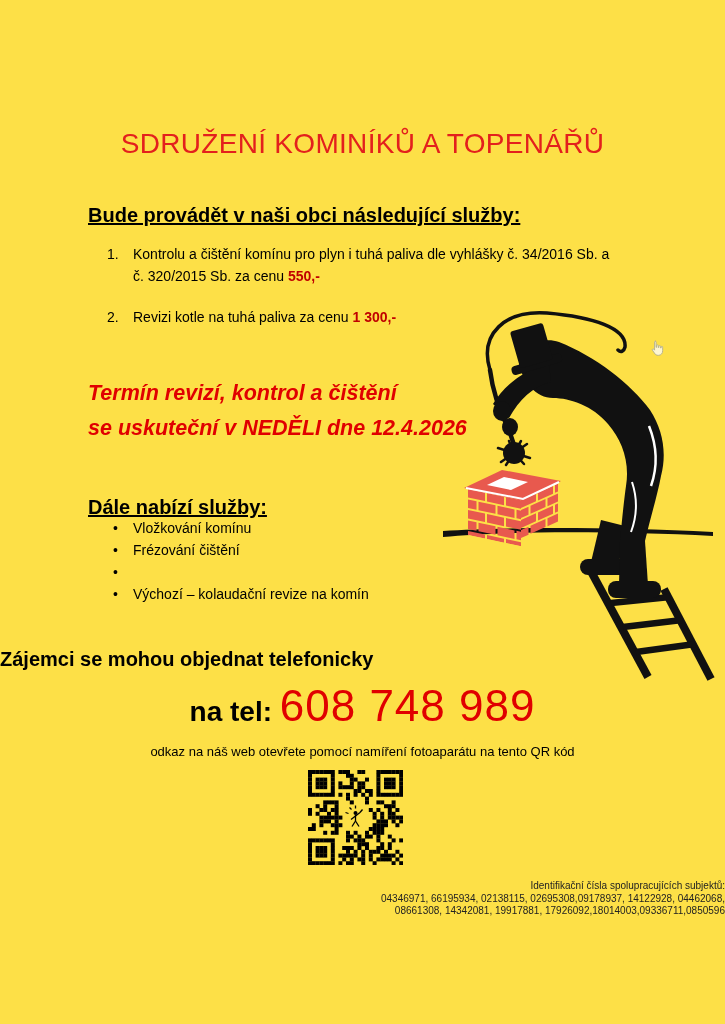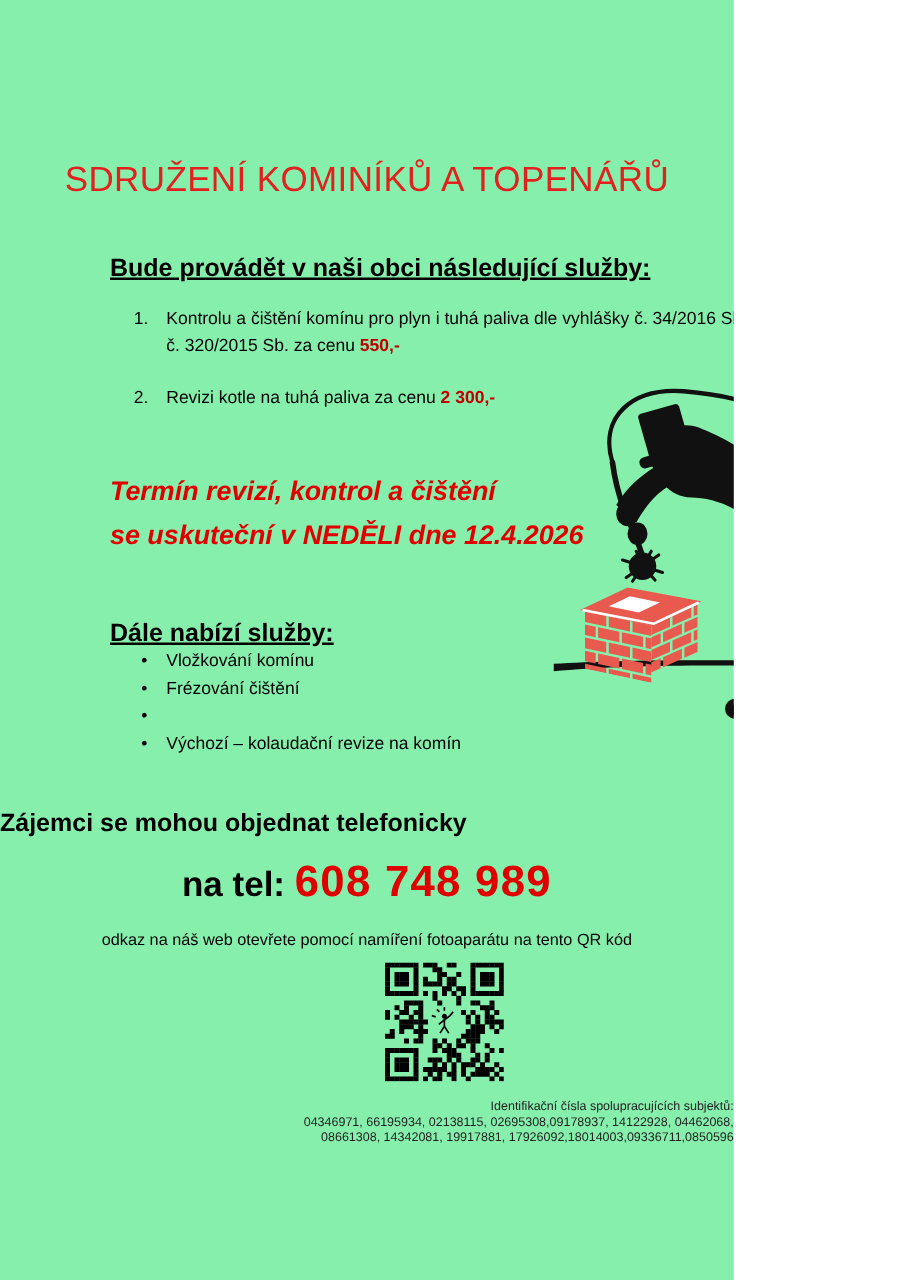--- a/index.html
+++ b/index.html
@@ -1,16 +1,16 @@
 <!DOCTYPE html>
 <html><head>
 <meta charset="utf-8">
 <style>
   html,body{margin:0;padding:0;background:#fff;}
-  .page{position:relative;width:587px;height:1024px;background:#86efac;overflow:hidden;
+  .page{position:relative;width:725px;height:1024px;background:#fde047;overflow:hidden;
         font-family:"Liberation Sans",sans-serif;color:#1a1a1a;}
   .title{position:absolute;top:128px;left:0;right:0;margin:0;text-align:center;
          font-size:28px;font-weight:500;letter-spacing:.3px;color:#e3201d;}
   .sec-header{position:absolute;left:88px;font-size:20px;font-weight:700;
               text-decoration:underline;color:#000;}
   .h-services{top:204px;}
   .h-more{top:496px;}
   .num-item{position:absolute;left:107px;width:512px;display:flex;
             font-size:14px;line-height:22px;color:#000;}
   .item1{top:243px;}
@@ -21,21 +21,21 @@
         font-style:italic;color:#e00000;white-space:nowrap;}
   .appt1{top:381px;text-align:right;}
   .appt2{top:416px;}
   .bullets{position:absolute;left:107px;top:517px;font-size:14px;line-height:22px;color:#000;}
   .bullet-row{display:flex;}
   .bullet-dot{flex:none;width:26px;padding-left:6px;box-sizing:border-box;}
   .order-line{position:absolute;left:0;right:0;top:648px;
               font-size:20px;font-weight:700;color:#000;}
   .phone-row{position:absolute;left:0;right:0;top:683px;text-align:center;line-height:46px;}
   .tel-label{font-size:28px;font-weight:700;color:#000;}
-  .tel-number{font-size:35px;font-weight:700;color:#e00000;letter-spacing:1px;}
+  .tel-number{font-size:44px;font-weight:400;color:#e00000;letter-spacing:1px;}
   .qr-instruction{position:absolute;left:0;right:0;top:744px;text-align:center;
                   font-size:13px;color:#000;}
   .qr{position:absolute;left:308px;top:770px;width:95px;height:95px;}
   .footer{position:absolute;left:0;right:0;top:868px;text-align:right;
           font-size:10px;line-height:12.5px;color:#222;margin-top:12px;}
   .illu{position:absolute;left:435px;top:298px;width:290px;height:385px;}
   .cursor{position:absolute;left:648px;top:337px;width:20px;height:24px;opacity:.75;}
 </style>
 </head>
 <body>
@@ -46,21 +46,21 @@
 
   <div class="sec-header h-services">Bude provádět v naši obci následující služby:</div>
 
   <div class="num-item item1">
     <span class="num">1.</span>
     <span class="txt"><span>Kontrolu a čištění komínu pro plyn i tuhá paliva dle vyhlášky č. 34/2016 Sb. a č. 320/2015 Sb. za cenu </span><b class="price">550,-</b></span>
   </div>
 
   <div class="num-item item2">
     <span class="num">2.</span>
-    <span class="txt"><span>Revizi kotle na tuhá paliva za cenu </span><b class="price">2 300,-</b></span>
+    <span class="txt"><span>Revizi kotle na tuhá paliva za cenu </span><b class="price">1 300,-</b></span>
   </div>
 
   <p class="appt appt1">Termín revizí, kontrol a čištění</p>
   <p class="appt appt2">se uskuteční v NEDĚLI dne 12.4.2026</p>
 
   <div class="sec-header h-more">Dále nabízí služby:</div>
 
   <div class="bullets">
     <div class="bullet-row">
       <span class="bullet-dot">•</span>

